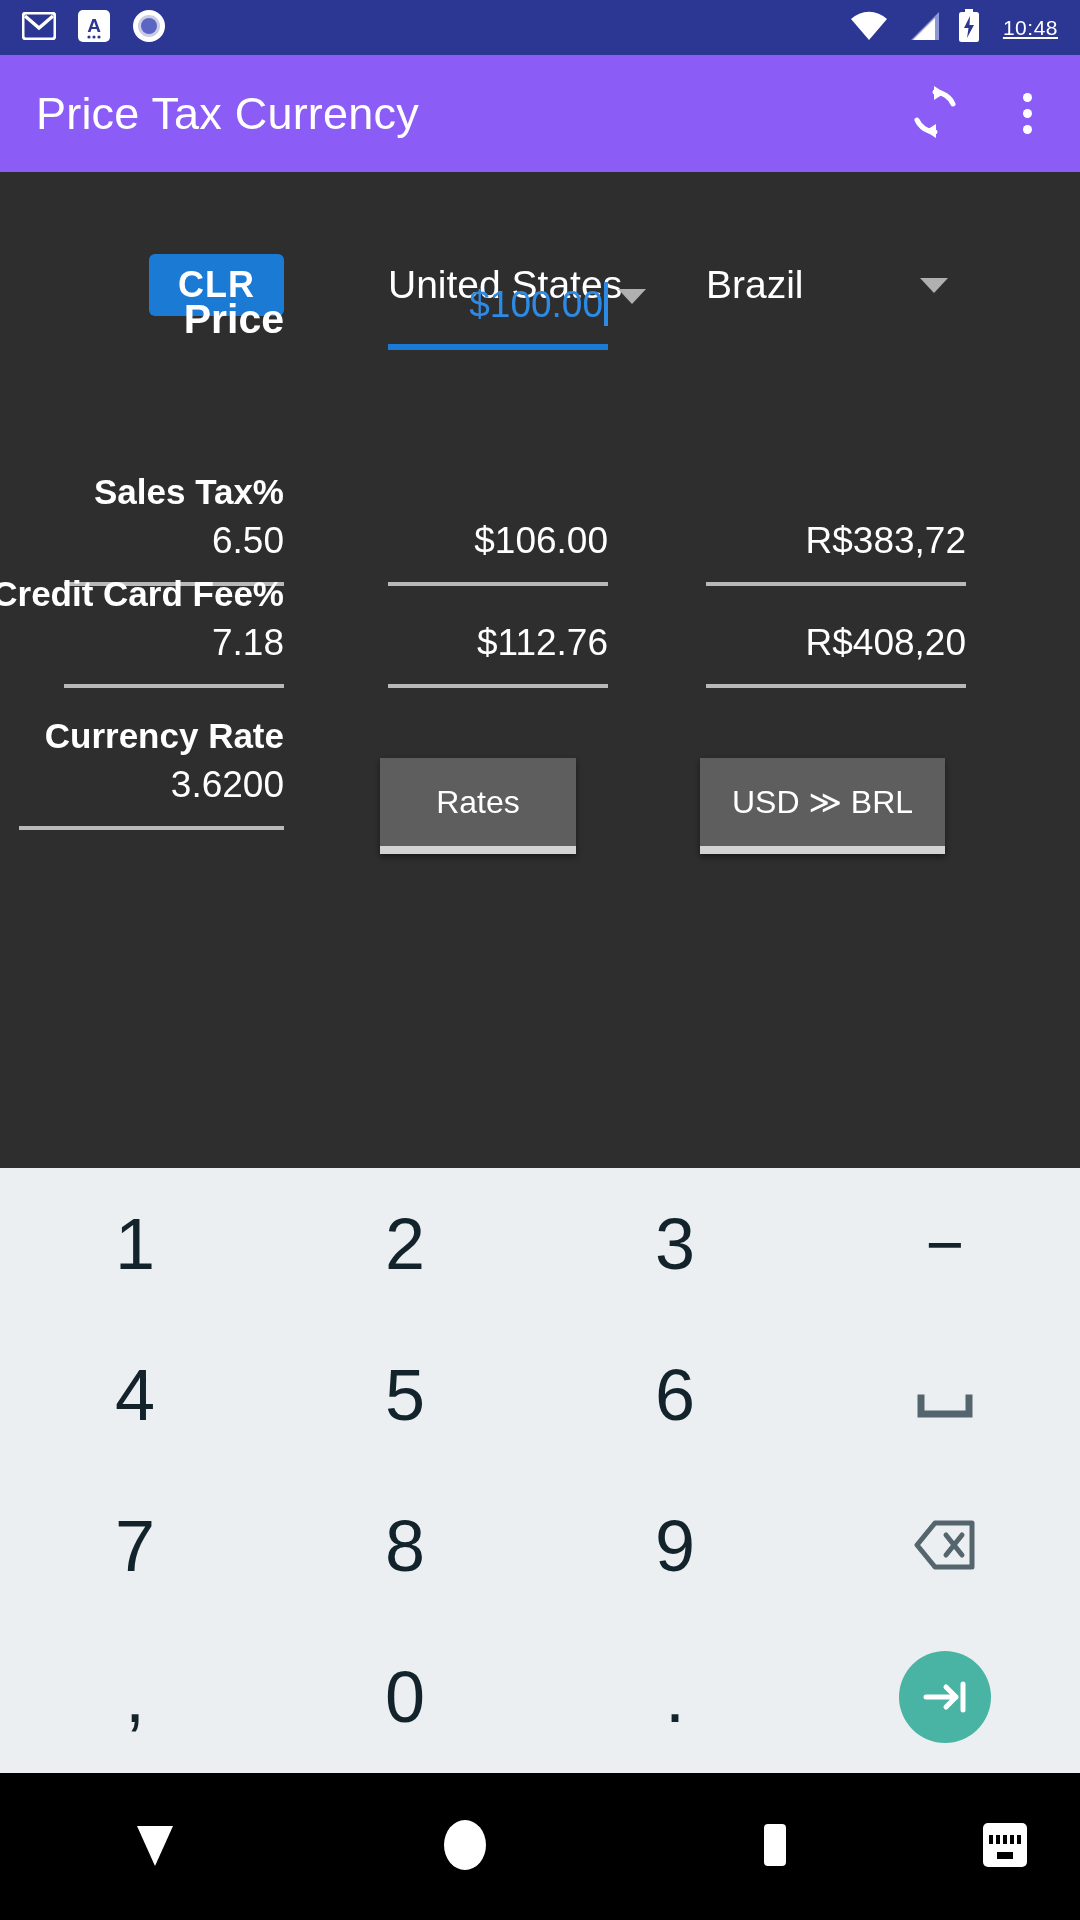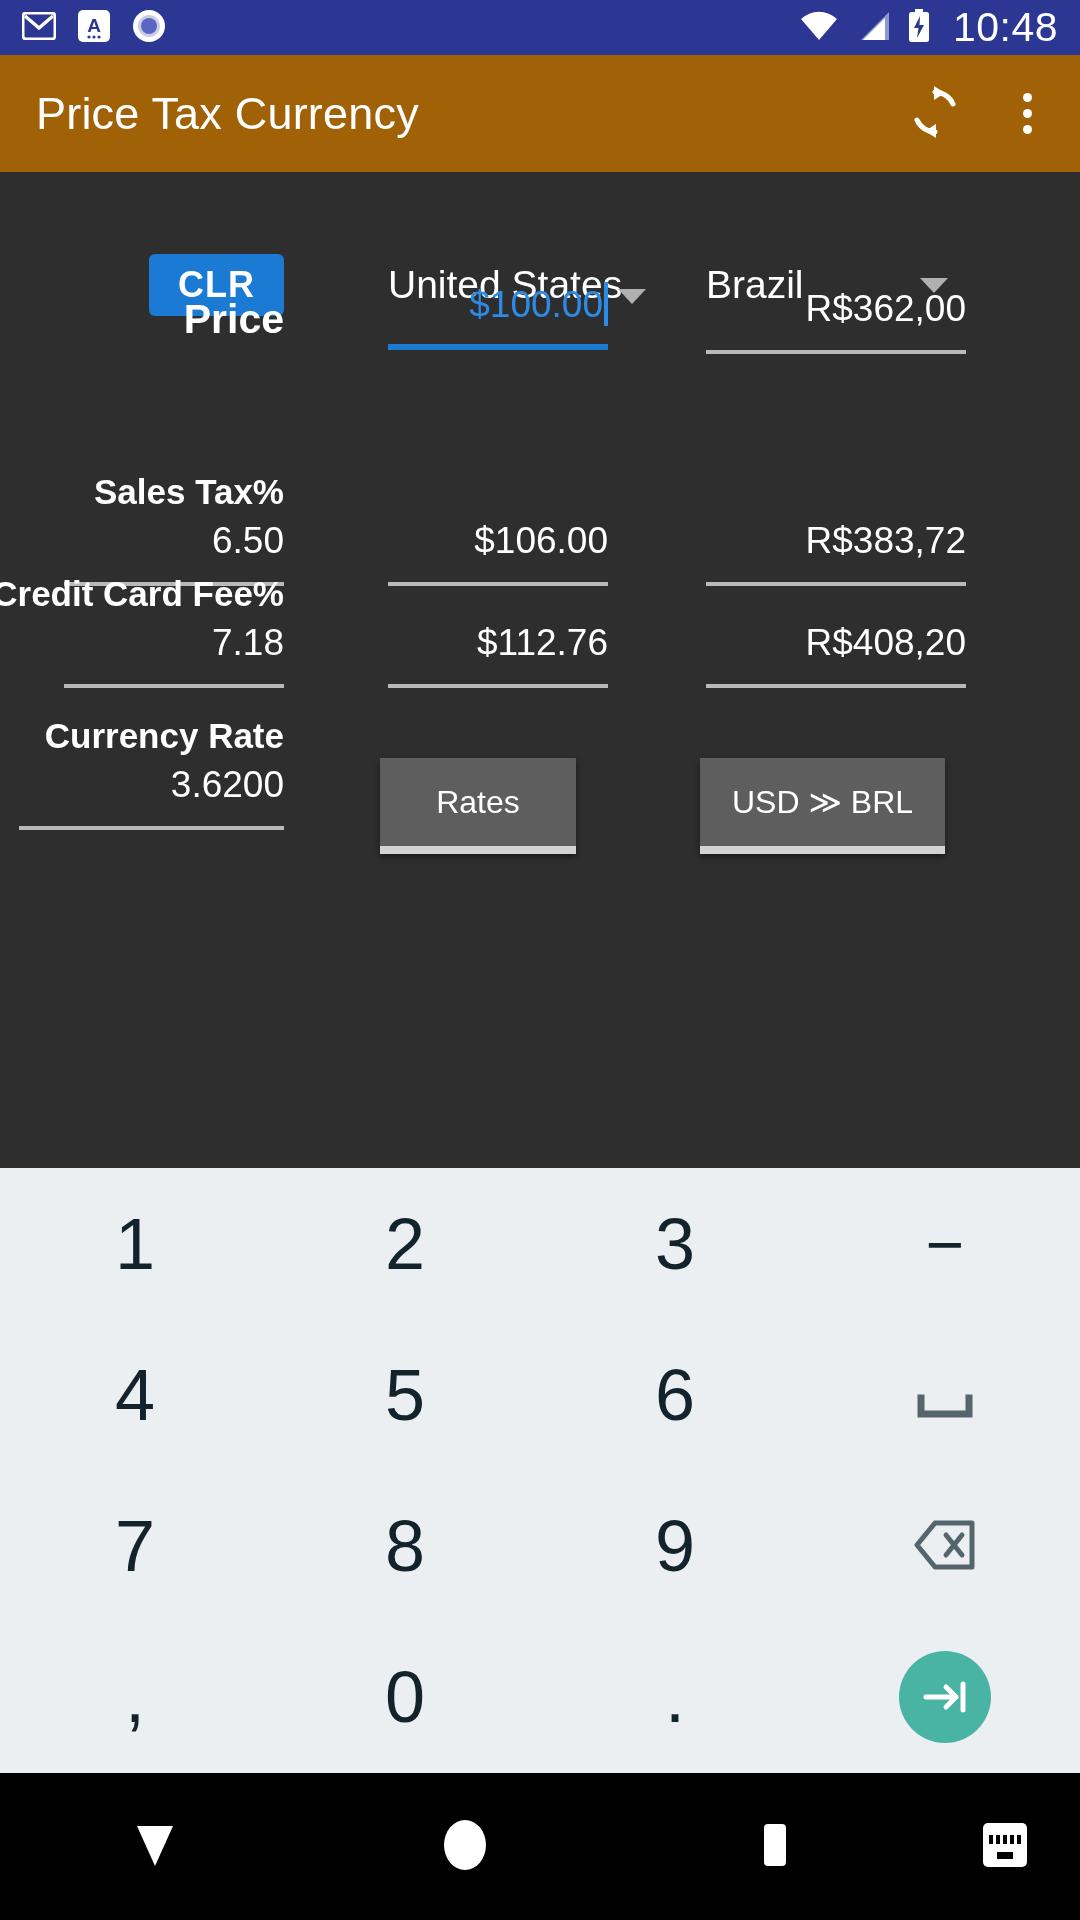--- a/index.html
+++ b/index.html
@@ -13,26 +13,26 @@
 
   
   .statusbar{
     position:absolute; left:0; top:0; width:1080px; height:55px;
     background:#2c3793; display:flex; align-items:center;
     padding:0 22px; color:#fff;
   }
   .sb-left{ display:flex; align-items:center; gap:22px; }
   .sb-right{ margin-left:auto; display:flex; align-items:center; gap:16px; }
   .sb-ico{ display:block; }
-  .sb-time{ font-size:41px; font-weight:400; letter-spacing:.5px; margin-left:6px; }
+  .sb-time{ font-size:21px; font-weight:400; letter-spacing:.5px; margin-left:6px;text-decoration:underline; }
 
   
   .appbar{
     position:absolute; left:0; top:55px; width:1080px; height:117px;
-    background:#a16207; display:flex; align-items:center; padding:0 36px;
+    background:#8b5cf6; display:flex; align-items:center; padding:0 36px;
   }
   .app-title{ color:#fff; font-size:45px; font-weight:400; letter-spacing:.2px; }
   .appbar-actions{ margin-left:auto; display:flex; align-items:center; gap:48px; }
   .dots{ display:flex; flex-direction:column; gap:7px; align-items:center; padding:0 12px; }
   .dots i{ width:9px; height:9px; border-radius:50%; background:#fff; display:block; }
 
   
   .content{
     position:absolute; left:0; top:172px; width:1080px; height:996px;
     background:#2e2e2e;
@@ -224,26 +224,20 @@
       </div>
     </div>
 
     <div class="row vrow r-price">
       <div class="col-label">
         <span class="caption price-cap">Price</span>
       </div>
       <div class="col-a">
         <div class="field f-a price-field">
           <span>$100.00</span><span class="caret-bar"></span>
-          <span class="uline"></span>
-        </div>
-      </div>
-      <div class="col-b">
-        <div class="field f-b">
-          <span>R$362,00</span>
           <span class="uline"></span>
         </div>
       </div>
     </div>
 
     <div class="row vrow r-tax">
       <div class="col-label">
         <span class="caption">Sales Tax%</span>
         <div class="field f-label" style="top:48px;">
           <span>6.50</span>

